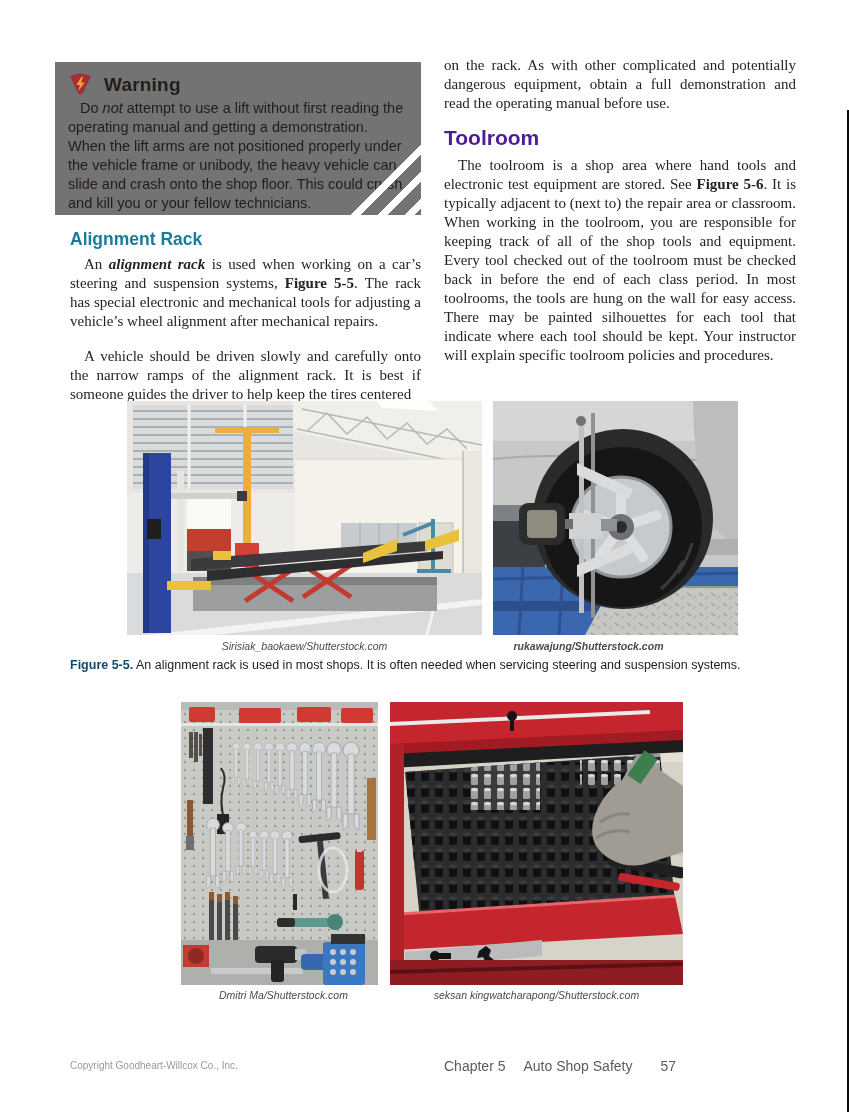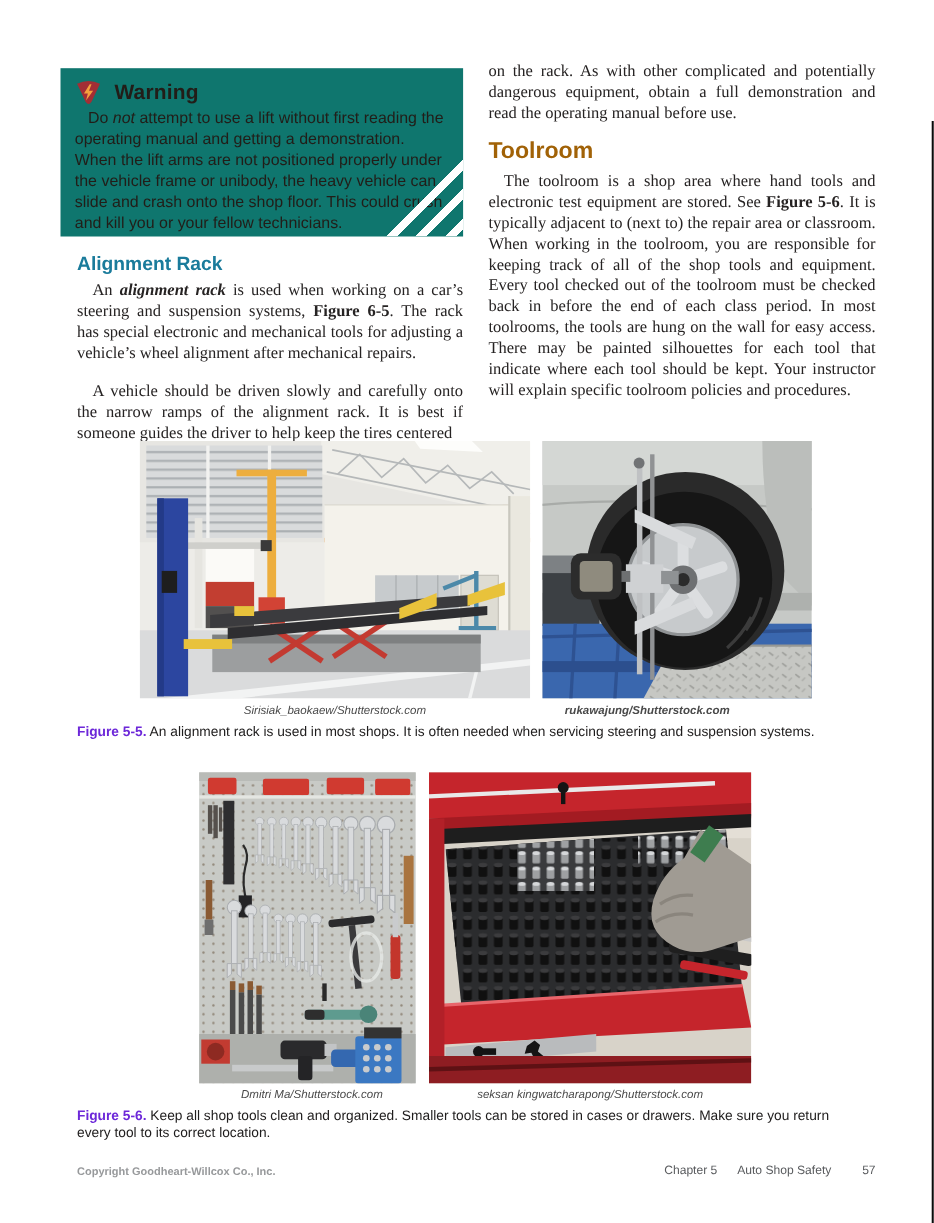--- a/index.html
+++ b/index.html
@@ -7,46 +7,46 @@
         font-family:"Liberation Sans",sans-serif;color:#262323;}
   
   .serif{font-family:"Liberation Serif",serif;font-size:15px;line-height:19px;
          color:#262323;text-align:justify;margin:0 0 0 0;}
   .indent{text-indent:14px;}
   .serif b{font-weight:bold;}
   .serif .bi{font-weight:bold;font-style:italic;}
   .h-teal{font-family:"Liberation Sans",sans-serif;font-weight:bold;font-size:17.5px;
           color:#1A7B9B;margin:0 0 5px 0;}
   .h-orange{font-family:"Liberation Sans",sans-serif;font-weight:bold;font-size:21px;
-            color:#a16207;margin:13px 0 6px 0;}
+            color:#4c1d95;margin:13px 0 6px 0;}
   
   .warning{position:absolute;left:55px;top:62px;width:366px;height:153px;
-           background:#0f766e;box-sizing:border-box;padding:10px 14px 22px 13px;}
+           background:#737373;box-sizing:border-box;padding:10px 14px 22px 13px;}
   .warning-head{display:flex;align-items:center;margin-bottom:2px;}
   .warning-title{font-weight:bold;font-size:19px;color:#221D18;margin-left:11px;letter-spacing:.2px;}
   .warning-body{font-size:14.5px;line-height:19px;color:#221D18;margin:2px 0 0 0;
                 text-indent:12px;}
   .warning-stripes{position:absolute;right:0;bottom:0;width:84px;height:84px;
      background:repeating-linear-gradient(135deg,rgba(0,0,0,0) 0 12px,#ffffff 12px 19px);
      clip-path:polygon(100% 8%,100% 100%,8% 100%);}
   
   .col-left{position:absolute;left:70px;top:229px;width:351px;}
   .col-right{position:absolute;left:444px;top:56px;width:352px;}
   .para-gap{margin-top:16px;}
   
   .photo{position:absolute;margin:0;padding:0;}
   .photo svg{display:block;width:100%;height:100%;}
   
   .credit{position:absolute;font-size:10.5px;font-style:italic;color:#4A4A4A;text-align:center;}
   .caption{position:absolute;font-size:12.5px;line-height:16px;color:#1E1C1C;text-align:left;}
-  .fig-label{color:#6d28d9;font-weight:bold;}
-  
-  .footer-left{position:absolute;left:70px;top:1060px;font-size:10px;color:#97999B;font-weight:bold;}
-  .footer-right{position:absolute;left:444px;top:1058px;width:352px;text-align:right;
-                font-size:11px;color:#595B5E;}
+  .fig-label{color:#0c4a6e;font-weight:bold;}
+  
+  .footer-left{position:absolute;left:70px;top:1060px;font-size:10px;color:#97999B;}
+  .footer-right{position:absolute;left:444px;top:1058px;width:352px;text-align:left;
+                font-size:14px;color:#595B5E;}
   .footer-right .sec{margin-left:18px;}
   .footer-right .num{margin-left:28px;}
   
   .edge-line{position:absolute;right:0;top:110px;bottom:0;width:2px;background:#0a0a0a;}
 </style>
 </head>
 <body>
 
 <div class="page">
 
@@ -57,21 +57,21 @@
         <polygon points="13,4.5 8,12.5 11.4,12.5 9.8,18.5 16,10 12.4,10 14.6,4.5" fill="#F5A03D"></polygon>
       </svg>
       <span class="warning-title">Warning</span>
     </div>
     <p class="warning-body"><span>Do </span><i>not</i><span> attempt to use a lift without first reading the operating manual and getting a demonstration. When the lift arms are not positioned properly under the vehicle frame or unibody, the heavy vehicle can slide and crash onto the shop floor. This could crush and kill you or your fellow technicians.</span></p>
     <div class="warning-stripes"></div>
   </div>
 
   <div class="col-left">
     <h3 class="h-teal">Alignment Rack</h3>
-    <p class="serif indent"><span>An </span><span class="bi">alignment rack</span><span> is used when working on a car’s steering and suspension systems, </span><b>Figure 6-5</b><span>. The rack has special electronic and mechanical tools for adjusting a vehicle’s wheel alignment after mechanical repairs.</span></p>
+    <p class="serif indent"><span>An </span><span class="bi">alignment rack</span><span> is used when working on a car’s steering and suspension systems, </span><b>Figure 5-5</b><span>. The rack has special electronic and mechanical tools for adjusting a vehicle’s wheel alignment after mechanical repairs.</span></p>
     <p class="serif indent para-gap">A vehicle should be driven slowly and carefully onto the narrow ramps of the alignment rack. It is best if someone guides the driver to help keep the tires centered</p>
   </div>
 
   <div class="col-right">
     <p class="serif">on the rack. As with other complicated and potentially dangerous equipment, obtain a full demonstration and read the operating manual before use.</p>
     <h2 class="h-orange">Toolroom</h2>
     <p class="serif indent"><span>The toolroom is a shop area where hand tools and electronic test equipment are stored. See </span><b>Figure 5-6</b><span>. It is typically adjacent to (next to) the repair area or classroom. When working in the toolroom, you are responsible for keeping track of all of the shop tools and equipment. Every tool checked out of the toolroom must be checked back in before the end of each class period. In most toolrooms, the tools are hung on the wall for easy access. There may be painted silhouettes for each tool that indicate where each tool should be kept. Your instructor will explain specific toolroom policies and procedures.</span></p>
   </div>
 
   <figure class="photo" style="left:127px;top:401px;width:355px;height:234px;">
@@ -400,21 +400,20 @@
         <path d="M96,244 l5,4 l-2,6 l5,4 l-8,3 l-3,-6 l-6,1 l2,-7 Z"></path>
       </g>
       <rect x="0" y="258" width="293" height="25" fill="#8E1D22"></rect>
       <line x1="0" y1="270" x2="293" y2="262" stroke="#5E1114" stroke-width="4"></line>
       <rect x="0" y="42" width="14" height="216" fill="#B22028"></rect>
     </svg>
   </figure>
 
   <div class="credit" style="left:185px;top:989px;width:197px;">Dmitri Ma/Shutterstock.com</div>
   <div class="credit" style="left:390px;top:989px;width:293px;">seksan kingwatcharapong/Shutterstock.com</div>
-  <div class="caption" style="left:70px;top:1006px;width:712px;"><span class="fig-label">Figure 5-6.</span><span> Keep all shop tools clean and organized. Smaller tools can be stored in cases or drawers. Make sure you return every tool to its correct location.</span></div>
 
   <div class="footer-left">Copyright Goodheart-Willcox Co., Inc.</div>
   <div class="footer-right">
     <span>Chapter 5</span><span class="sec">Auto Shop Safety</span><span class="num">57</span>
   </div>
 
   <div class="edge-line"></div>
 </div>
 
 </body></html>

